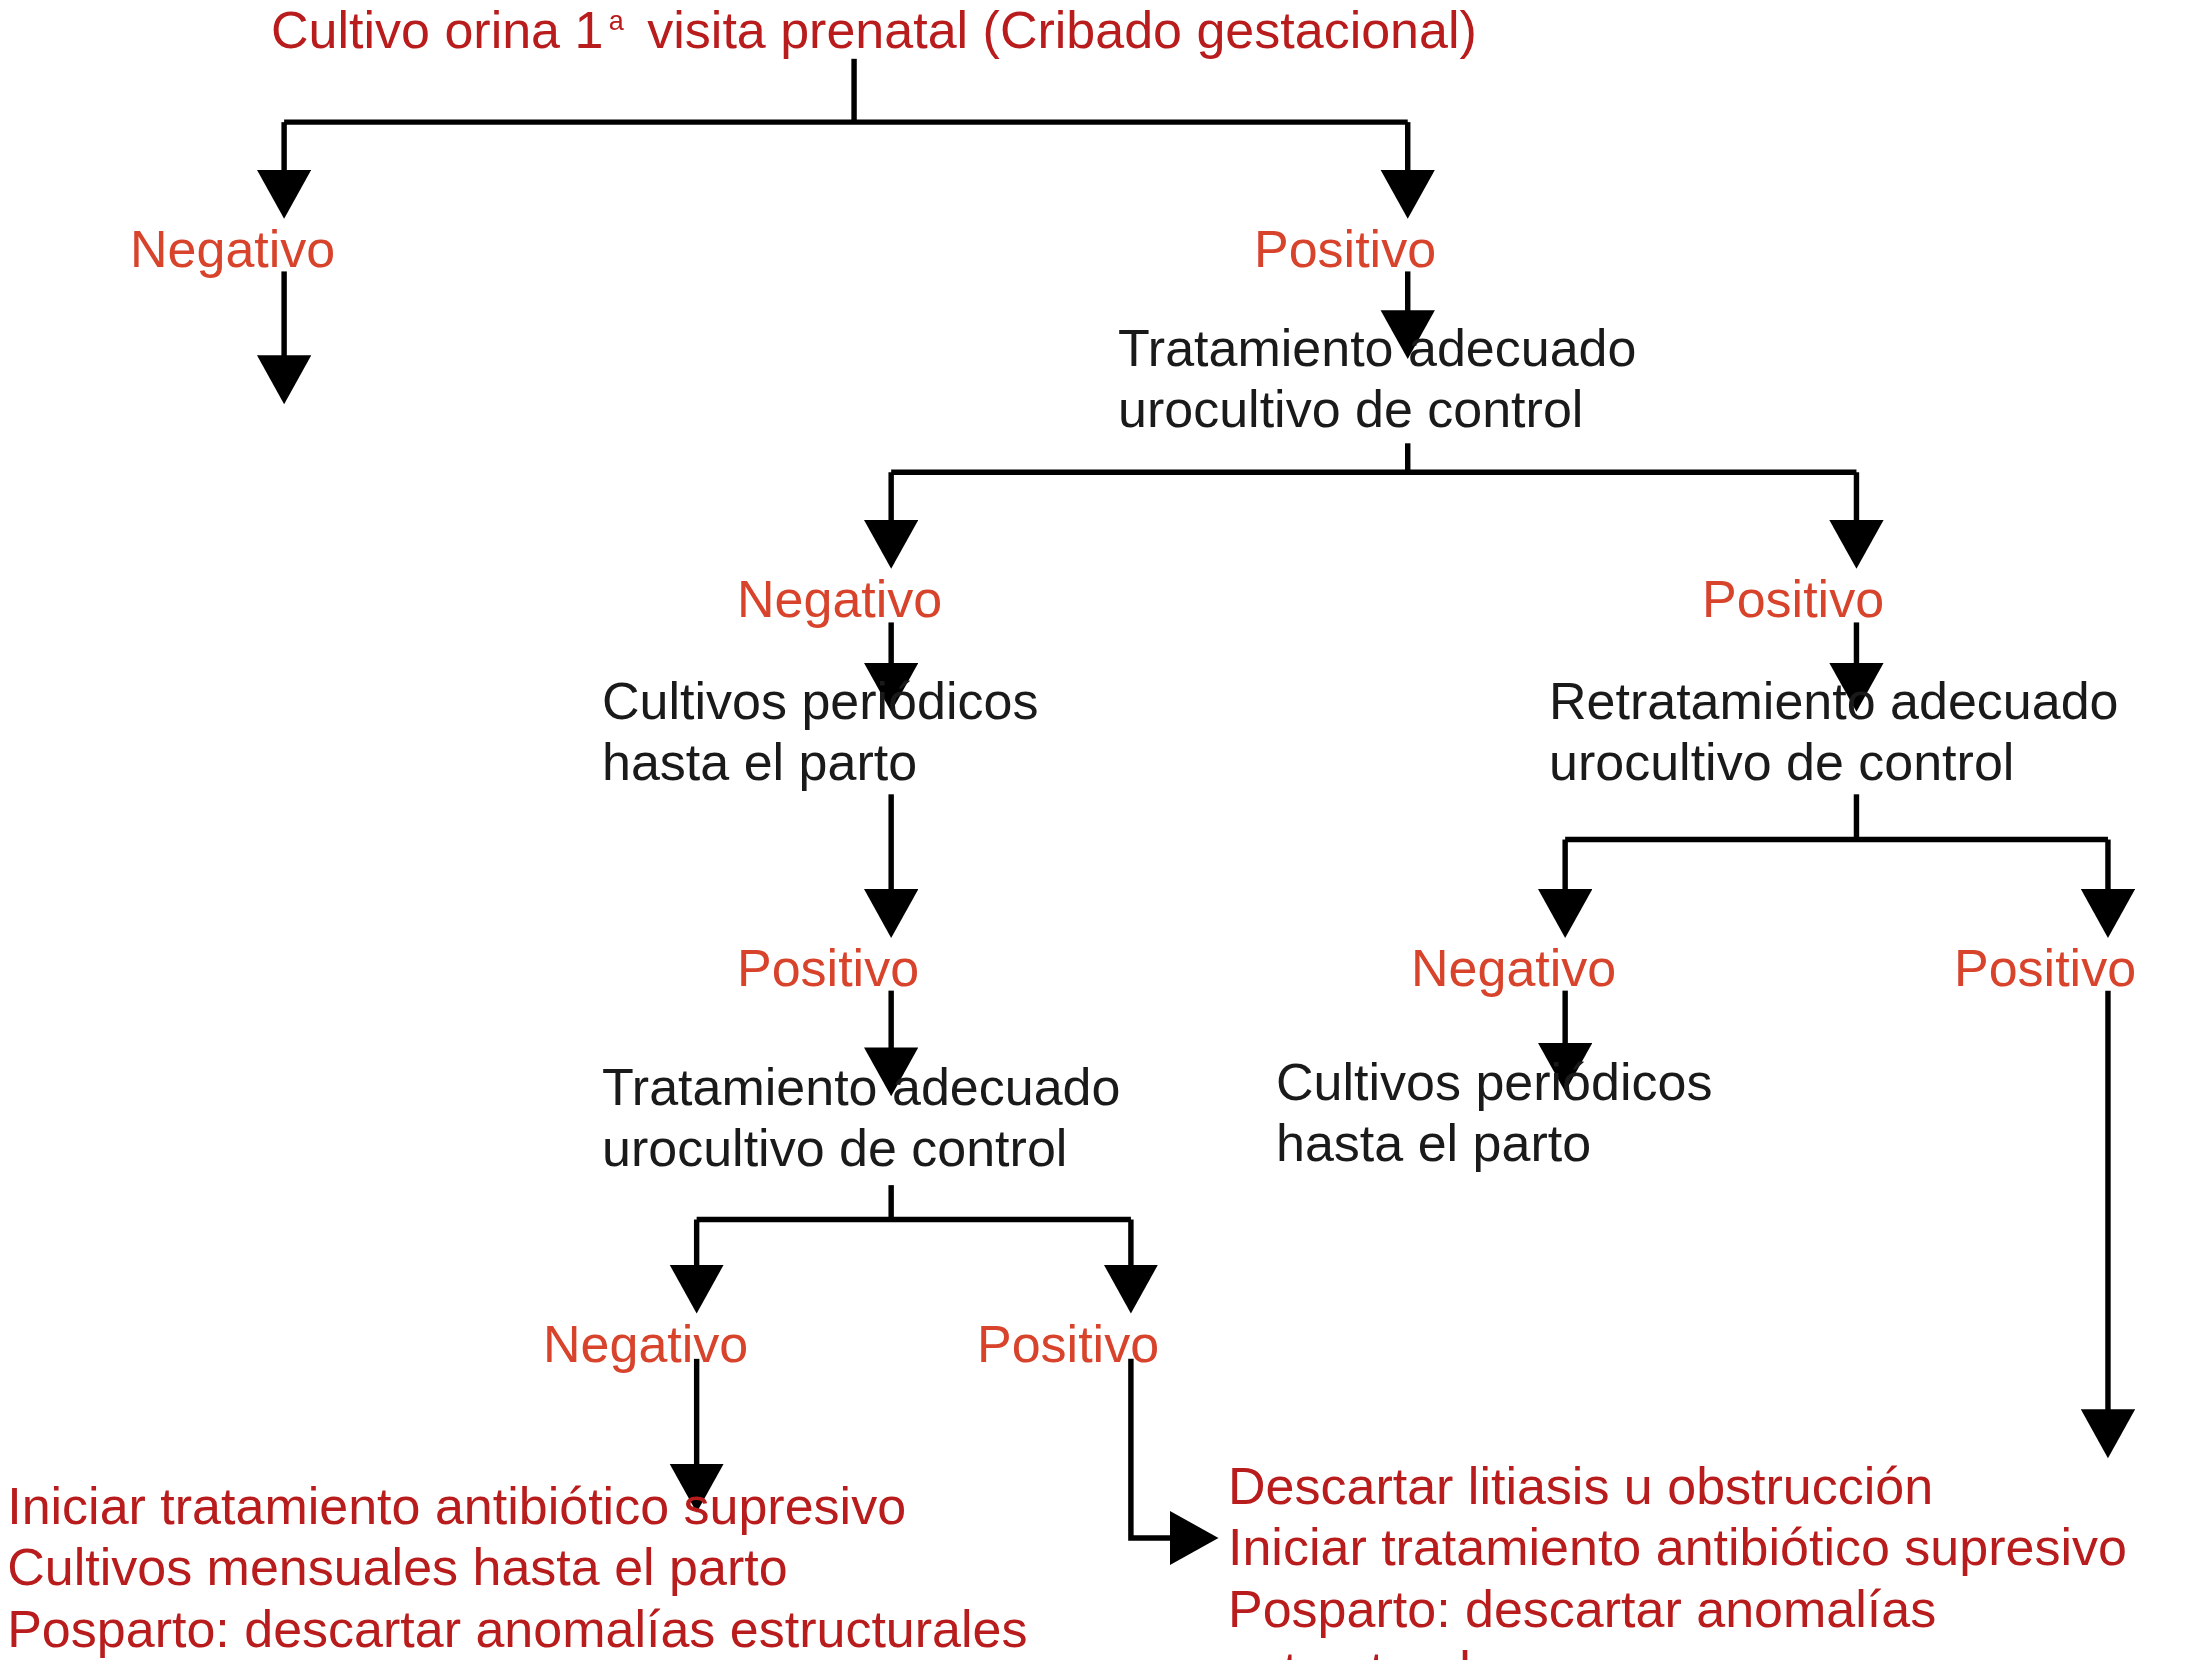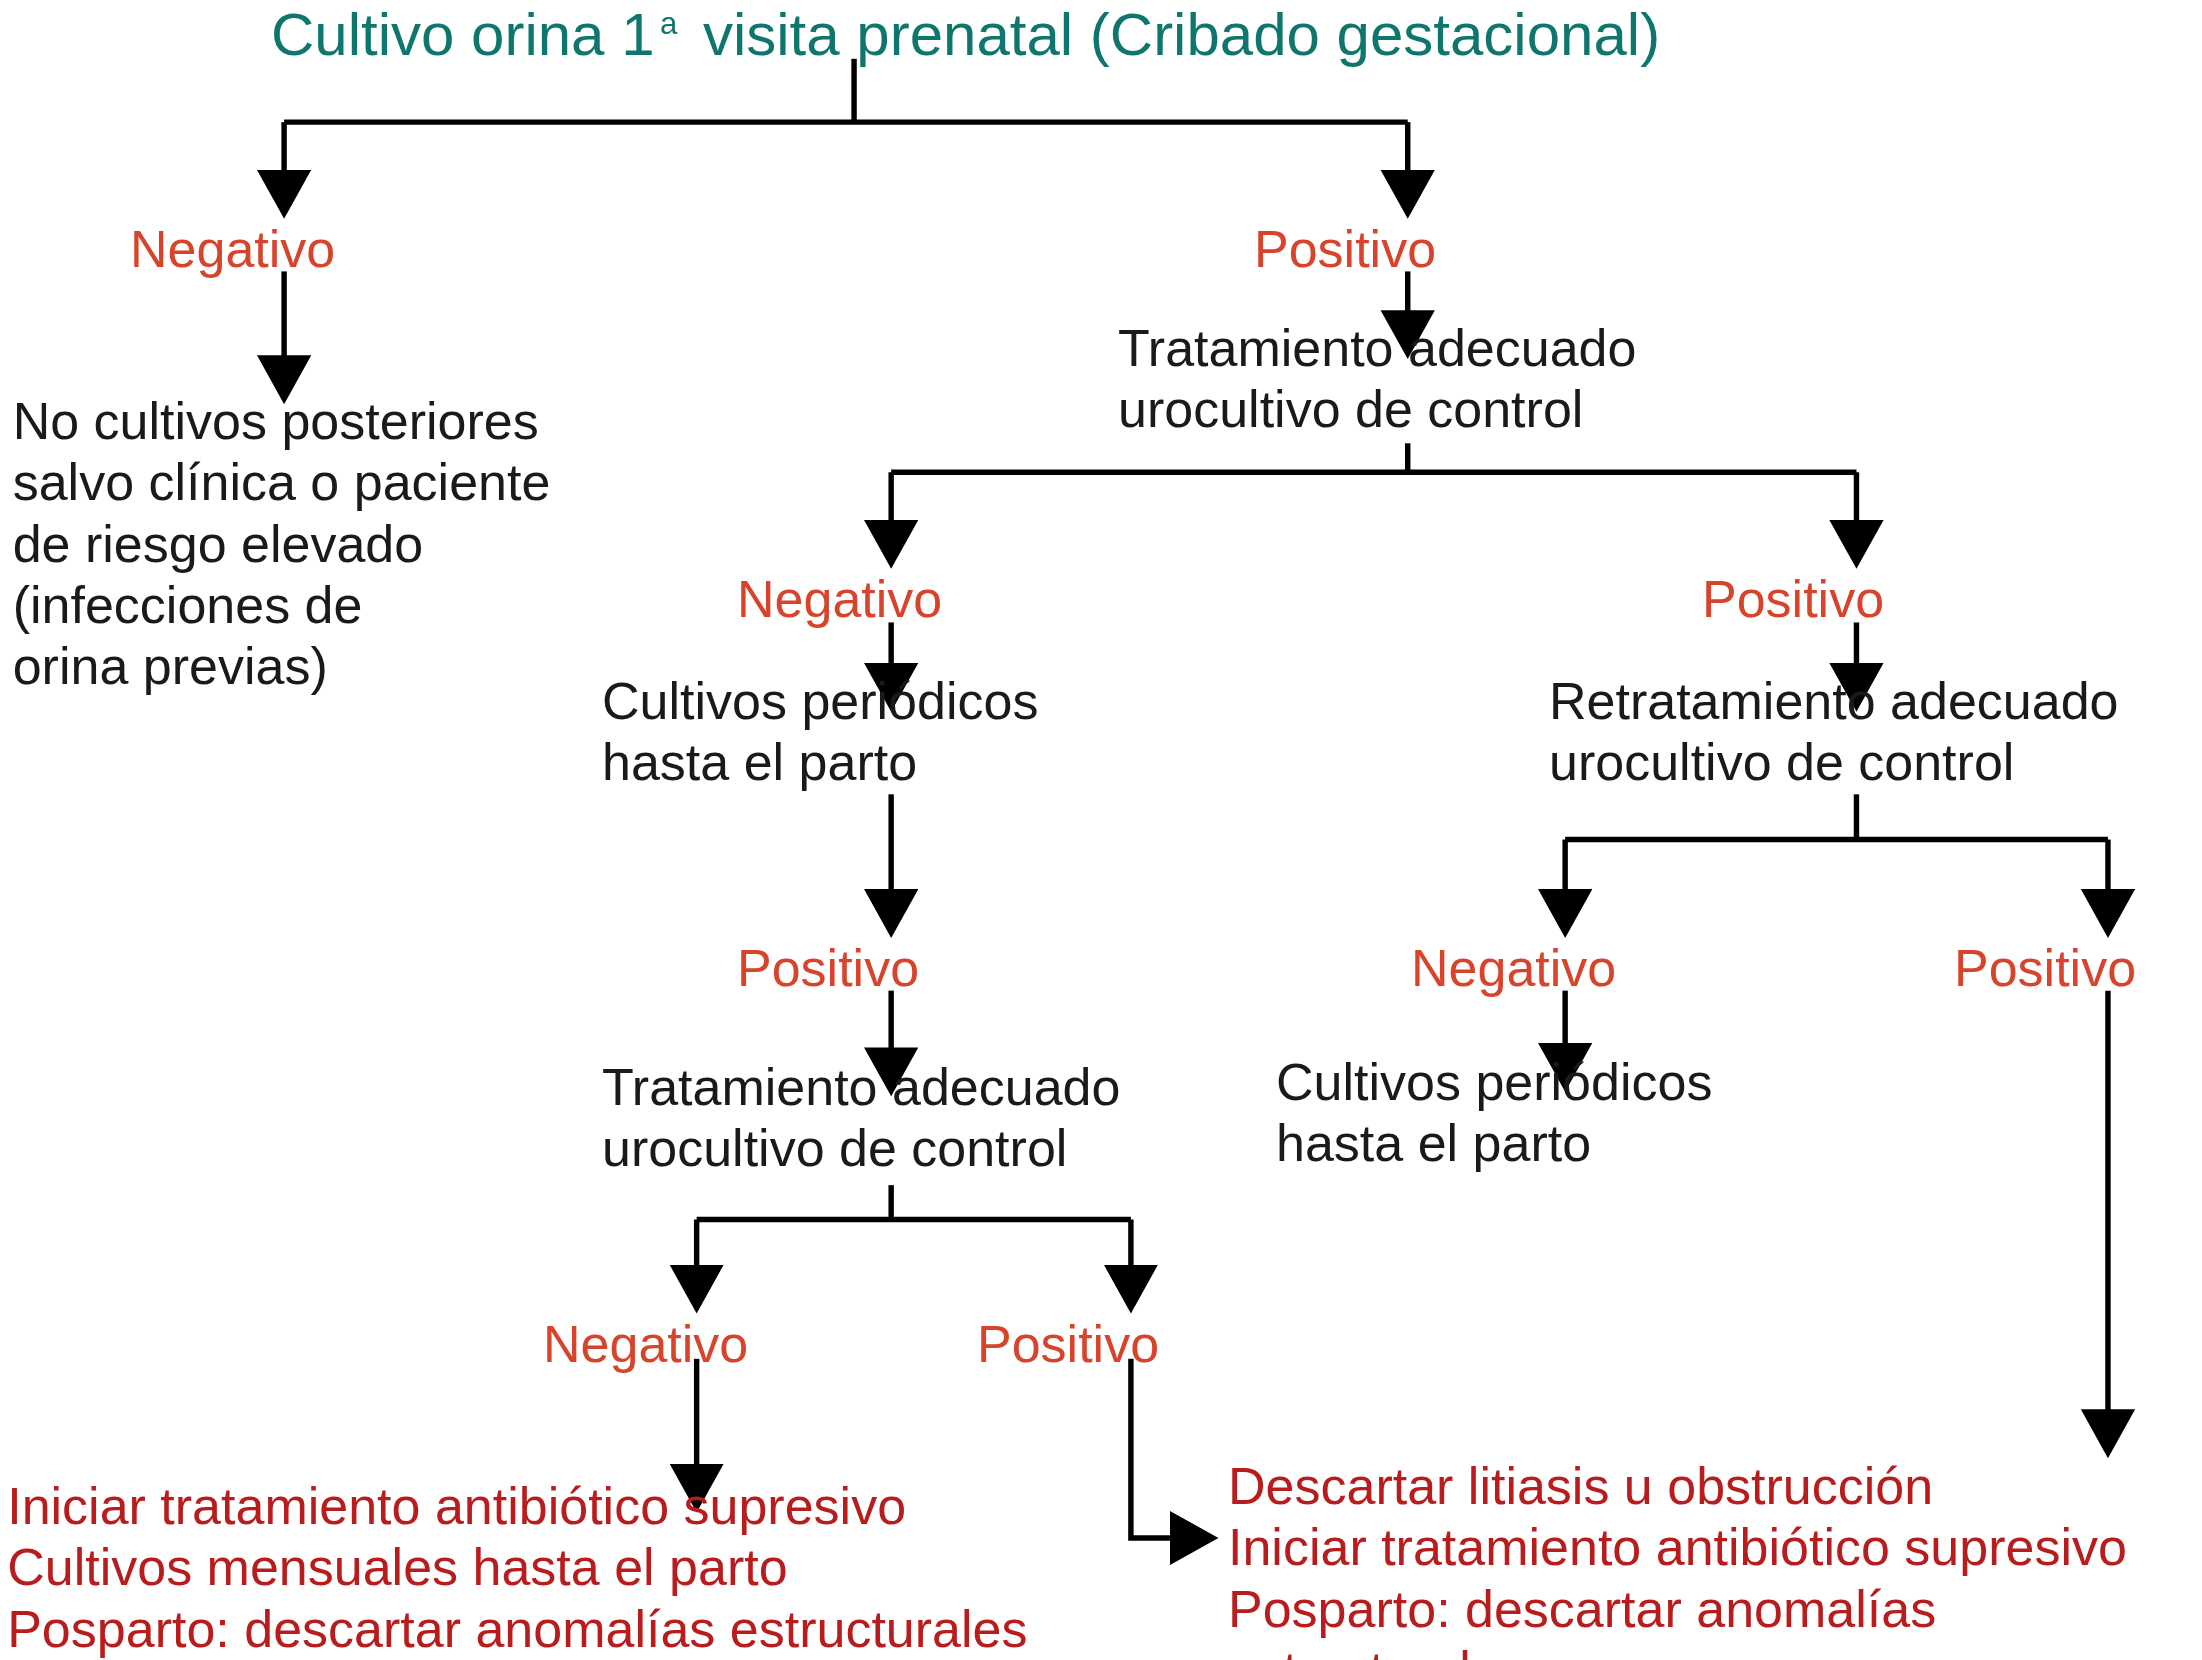--- a/index.html
+++ b/index.html
@@ -40,22 +40,22 @@
     color: #1a1a1a;
     font-size: 52px;
     text-align: left;
   }
   .action-left {
     color: #b91c1c;
     font-size: 52px;
     text-align: left;
   }
   .title {
-    color: #0f766e;
-    font-size: 60px;
+    color: #b91c1c;
+    font-size: 52px;
     text-align: center;
     white-space: nowrap;
   }
   .title sup {
     font-size: 0.52em;
     vertical-align: super;
     line-height: 0;
     padding-left: 5.4px;
     padding-right: 9px;
   }
@@ -169,25 +169,20 @@
   </svg>
 
   <div class="node title" style="left:271px; top:0px; width:1176px;">
     <span>Cultivo orina 1</span><sup>a</sup><span> visita prenatal (Cribado gestacional)</span>
   </div>
 
   <div class="node decision" style="left:130px; top:179px; width:308px;">Negativo</div>
 
   <div class="node decision" style="left:1254px; top:179px; width:308px;">Positivo</div>
 
-  <div class="node action" style="left:12.7px; top:391px; width:543px;">No cultivos posteriores
-salvo clínica o paciente
-de riesgo elevado
-(infecciones de
-orina previas)</div>
 
   <div class="node action" style="left:1118px; top:318px; width:579px;">Tratamiento adecuado
 urocultivo de control</div>
 
   <div class="node decision" style="left:737px; top:529px; width:308px;">Negativo</div>
 
   <div class="node decision" style="left:1702px; top:529px; width:308px;">Positivo</div>
 
   <div class="node action" style="left:602px; top:671px; width:579px;">Cultivos periódicos
 hasta el parto</div>

